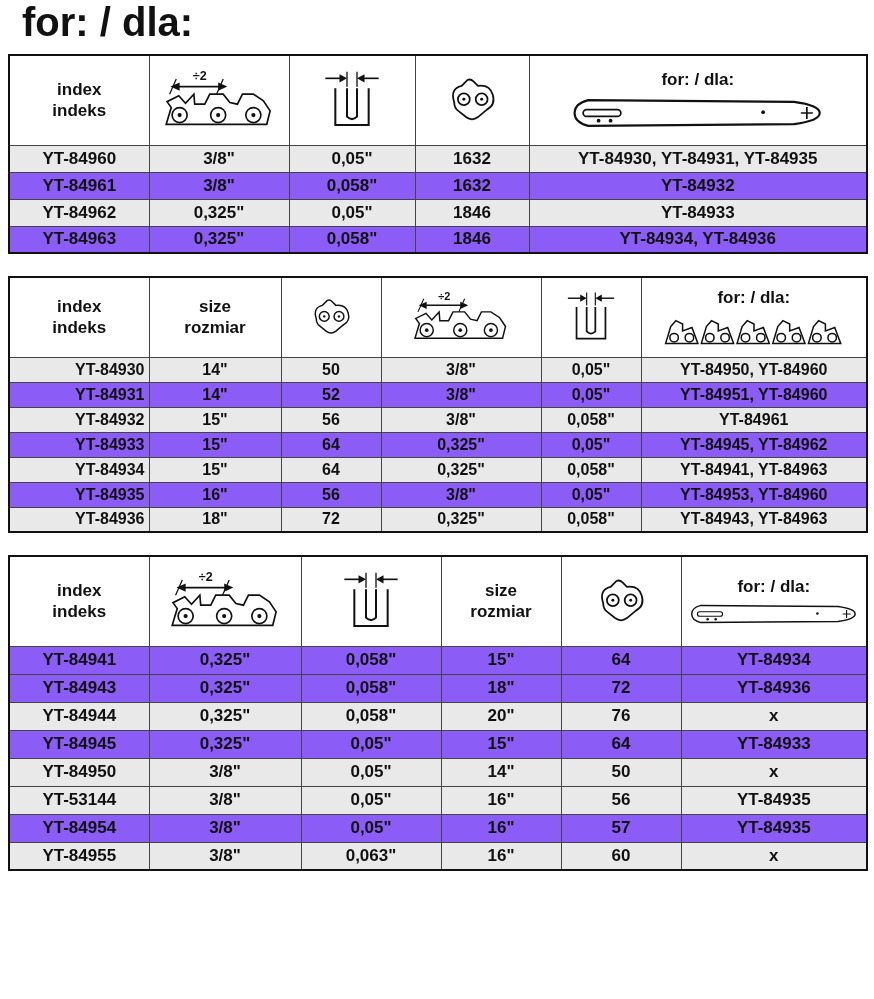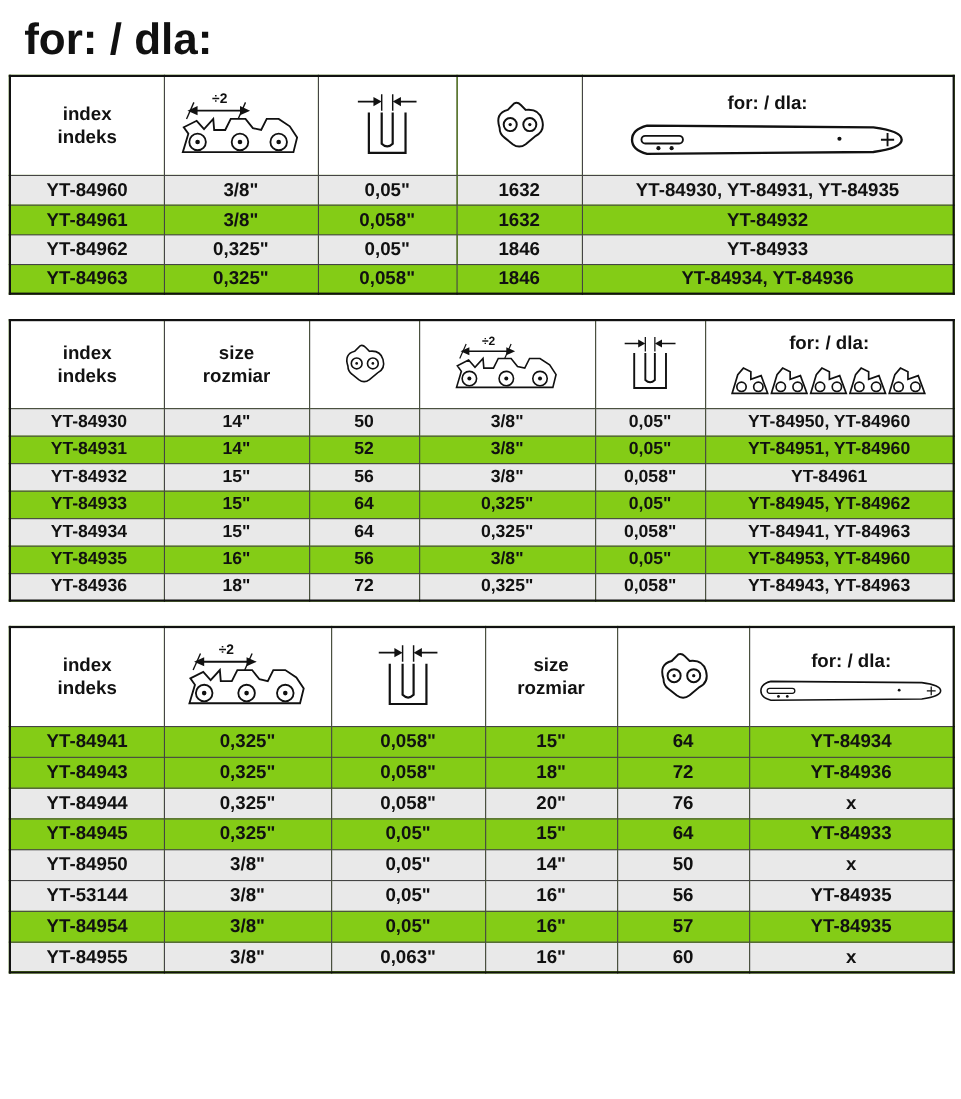--- a/index.html
+++ b/index.html
@@ -1,31 +1,31 @@
 <!DOCTYPE html>
 <html><head>
 <meta charset="utf-8">
 <style>
   *{box-sizing:border-box;margin:0;padding:0}
   html,body{background:#fff}
   body{width:874px;font-family:"Liberation Sans",sans-serif;color:#111;-webkit-font-smoothing:antialiased}
-  .page{padding:14px 8px 6px 8px}
+  .page{padding:0 8px 6px 8px}
   .page-title{font-size:40px;font-weight:bold;margin:0 0 10px 14px;line-height:1.1}
-  table.tbl{border-collapse:collapse;width:858px;table-layout:fixed;margin-bottom:22px;border:2px solid #111;background:#84cc16}
+  table.tbl{border-collapse:collapse;width:858px;table-layout:fixed;margin-bottom:22px;border:2px solid #111;background:#8b5cf6}
   .tbl th,.tbl td{border:1px solid #444;text-align:center;font-weight:bold;font-size:17px;padding:1px 4px;overflow:hidden;vertical-align:middle}
   .tbl thead th{background:#fff}
   .hlbl{white-space:pre-line;font-size:17px;line-height:1.25;font-weight:bold}
   tr.stripe td{background:#e9e9e9}
   .t1 td{height:27px}
   .t2 td{height:25px;font-size:16px}
   .t3 td{height:28px}
   .t1 thead th{height:90px}
   .t2 thead th{height:80px}
   .t3 thead th{height:90px}
-  .t2 td.idx{text-align:center;padding-left:7px}
+  .t2 td.idx{text-align:right;padding-left:7px}
   svg.ic{display:block;margin:0 auto}
   .ic-pitch{width:118px;height:62px}
   .ic-gauge{width:60px;height:60px}
   .ic-link{width:58px;height:46px}
   .ic-bar{width:300px;height:36px}
   .ic-chain{width:190px;height:34px}
   .t2 .ic-pitch{width:102px;height:54px}
   .t2 .ic-gauge{width:52px;height:52px}
   .t2 .ic-link{width:48px;height:38px}
   .t3 .ic-bar{width:176px;height:24px}

